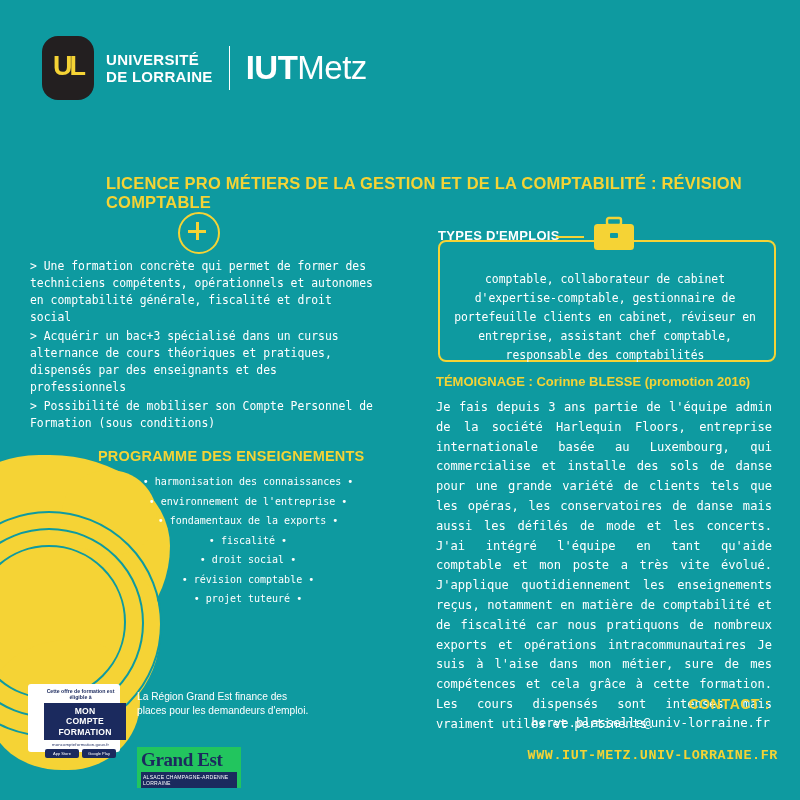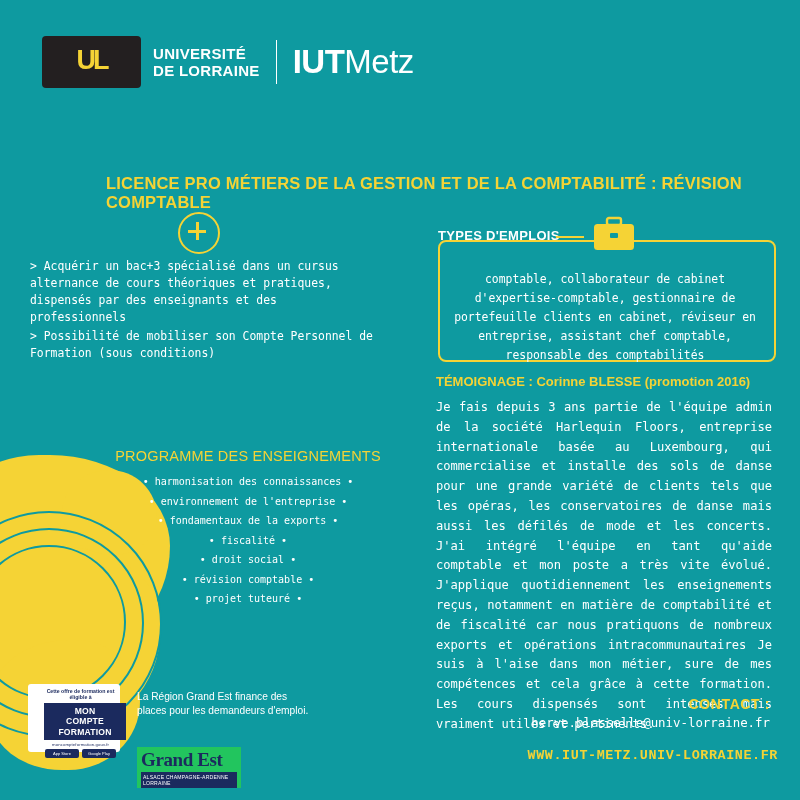--- a/index.html
+++ b/index.html
@@ -78,27 +78,26 @@
   .logo-row {
     position: absolute;
     left: 42px;
     top: 36px;
     display: flex;
     align-items: center;
     z-index: 5;
   }
   .ul-mark {
     width: 52px;
-    height: 52px;
+    height: 64px;
     background: #231f20;
-    border-radius: 4px;
+    border-radius: 16px;
     position: relative;
     margin-right: 12px;
     flex: 0 0 auto;
-    padding-left: 47px;
   }
   .ul-mark .ul-text {
     position: absolute;
     inset: 0;
     color: #f5d335;
     font-family: "Liberation Sans", sans-serif;
     font-weight: bold;
     font-size: 27px;
     letter-spacing: -3px;
     display: flex;
@@ -176,24 +175,24 @@
     line-height: 17px;
     z-index: 5;
   }
   .left-desc p { margin: 0 0 2px 0; }
 
   .prog-title {
     position: absolute;
     left: 98px;
     top: 448px;
     width: 300px;
-    text-align: center;
+    text-align: left;
     color: #f5d335;
     font-family: "Liberation Sans", sans-serif;
-    font-weight: normal;
+    font-weight: bold;
     font-size: 14.5px;
     letter-spacing: 0.2px;
     z-index: 5;
   }
   .prog-list {
     position: absolute;
     left: 78px;
     top: 472px;
     width: 340px;
     text-align: center;
@@ -439,20 +438,21 @@
     <div class="iut-metz">
       <span class="bold">IUT</span><span class="light">Metz</span>
     </div>
   </div>
 
   <div class="title">LICENCE PRO MÉTIERS DE LA GESTION ET DE LA COMPTABILITÉ : RÉVISION COMPTABLE</div>
 
   <div class="plus-icon"></div>
 
   <div class="left-desc">
+    <p>&gt; Une formation concrète qui permet de former des techniciens compétents, opérationnels et autonomes en comptabilité générale, fiscalité et droit social</p>
     <p>&gt; Acquérir un bac+3 spécialisé dans un cursus alternance de cours théoriques et pratiques, dispensés par des enseignants et des professionnels</p>
     <p>&gt; Possibilité de mobiliser son Compte Personnel de Formation (sous conditions)</p>
   </div>
 
   <div class="prog-title">PROGRAMME DES ENSEIGNEMENTS</div>
   <div class="prog-list">
     <div>• harmonisation des connaissances •</div>
     <div>• environnement de l'entreprise •</div>
     <div>• fondamentaux de la exports •</div>
     <div>• fiscalité •</div>

